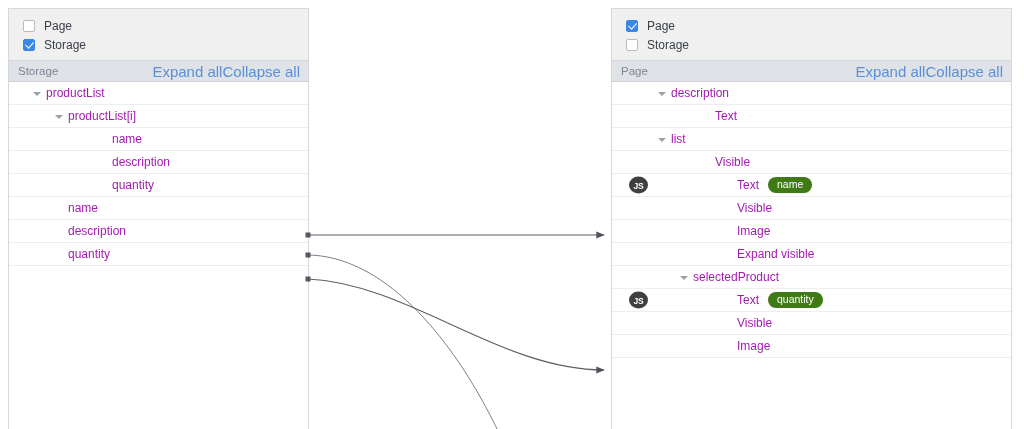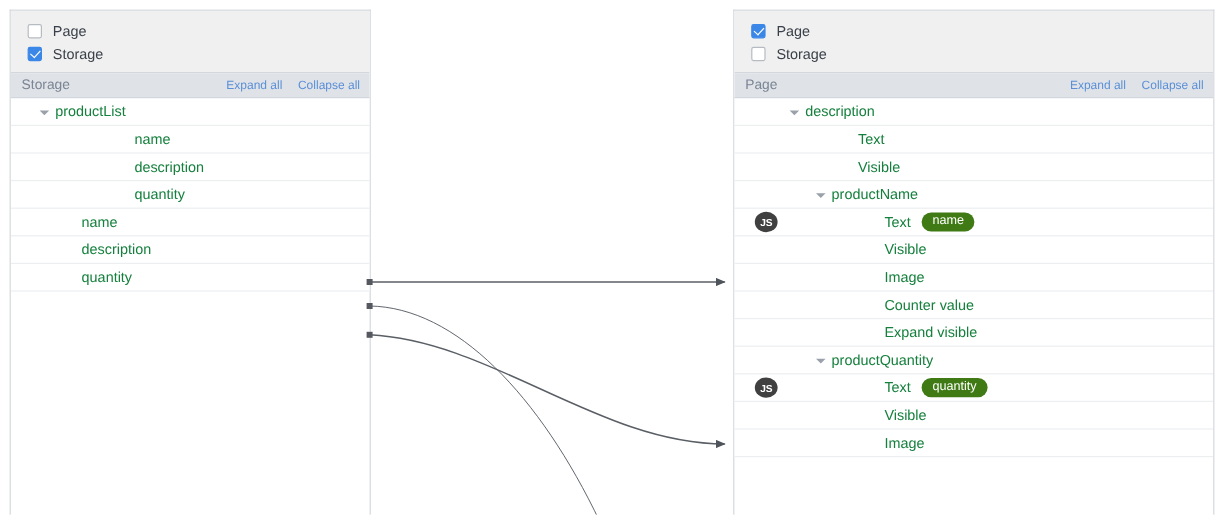--- a/index.html
+++ b/index.html
@@ -71,21 +71,21 @@
     background:#dfe3e8;
     border-bottom:1px solid #cfd4da;
     display:flex;align-items:center;
     padding:0 8px 0 9px;
     box-sizing:border-box;
   }
   .colhead .title{
     font-size:11.5px;color:#7b8593;flex:1 1 auto;
   }
   .colhead .act{
-    font-size:10px;color:#5b8fd6;margin-left:13px;cursor:pointer;
+    font-size:15px;color:#5b8fd6;cursor:pointer;
   }
 
   
   .tree{background:#ffffff;}
   .node{
     position:relative;
     height:23px;
     border-bottom:1px solid #eceef0;
     display:flex;align-items:center;
     box-sizing:border-box;
@@ -98,21 +98,21 @@
     position:relative;
   }
   .caret.open::after{
     content:"";
     position:absolute;left:0;top:3px;
     border-left:4px solid transparent;
     border-right:4px solid transparent;
     border-top:4.5px solid #9aa1ab;
   }
   .node-label{
-    font-size:12px;color:#15803d;line-height:12px;
+    font-size:12px;color:#a21caf;line-height:12px;
   }
   .node .spacer{flex:0 0 auto;}
 
   
   .js-badge{
     position:absolute;
     left:17px;top:50%;
     transform:translateY(-50%);
     width:19px;height:17px;
     border-radius:50%;
@@ -170,20 +170,25 @@
       <span class="act">Collapse all</span>
     </div>
 
     <div class="tree" id="left-tree">
         <div class="node">
           <span class="spacer" style="width: 24px;"></span>
           <span class="caret open"></span>
           <span class="node-label">productList</span>
         </div>
         <div class="node">
+          <span class="spacer" style="width: 46px;"></span>
+          <span class="caret open"></span>
+          <span class="node-label">productList[i]</span>
+        </div>
+        <div class="node">
           <span class="spacer" style="width: 90px;"></span>
           <span class="caret"></span>
           <span class="node-label">name</span>
         </div>
         <div class="node">
           <span class="spacer" style="width: 90px;"></span>
           <span class="caret"></span>
           <span class="node-label">description</span>
         </div>
         <div class="node">
@@ -233,28 +238,28 @@
           <span class="spacer" style="width: 46px;"></span>
           <span class="caret open"></span>
           <span class="node-label">description</span>
         </div>
         <div class="node">
           <span class="spacer" style="width: 90px;"></span>
           <span class="caret"></span>
           <span class="node-label">Text</span>
         </div>
         <div class="node">
+          <span class="spacer" style="width: 46px;"></span>
+          <span class="caret open"></span>
+          <span class="node-label">list</span>
+        </div>
+        <div class="node">
           <span class="spacer" style="width: 90px;"></span>
           <span class="caret"></span>
           <span class="node-label">Visible</span>
-        </div>
-        <div class="node">
-          <span class="spacer" style="width: 68px;"></span>
-          <span class="caret open"></span>
-          <span class="node-label">productName</span>
         </div>
         <div class="node">
           <span class="js-badge">JS</span>
           <span class="spacer" style="width: 112px;"></span>
           <span class="caret"></span>
           <span class="node-label">Text</span>
           <span class="pill">name</span>
         </div>
         <div class="node">
           <span class="spacer" style="width: 112px;"></span>
@@ -262,31 +267,26 @@
           <span class="node-label">Visible</span>
         </div>
         <div class="node">
           <span class="spacer" style="width: 112px;"></span>
           <span class="caret"></span>
           <span class="node-label">Image</span>
         </div>
         <div class="node">
           <span class="spacer" style="width: 112px;"></span>
           <span class="caret"></span>
-          <span class="node-label">Counter value</span>
-        </div>
-        <div class="node">
-          <span class="spacer" style="width: 112px;"></span>
-          <span class="caret"></span>
           <span class="node-label">Expand visible</span>
         </div>
         <div class="node">
           <span class="spacer" style="width: 68px;"></span>
           <span class="caret open"></span>
-          <span class="node-label">productQuantity</span>
+          <span class="node-label">selectedProduct</span>
         </div>
         <div class="node">
           <span class="js-badge">JS</span>
           <span class="spacer" style="width: 112px;"></span>
           <span class="caret"></span>
           <span class="node-label">Text</span>
           <span class="pill">quantity</span>
         </div>
         <div class="node">
           <span class="spacer" style="width: 112px;"></span>

